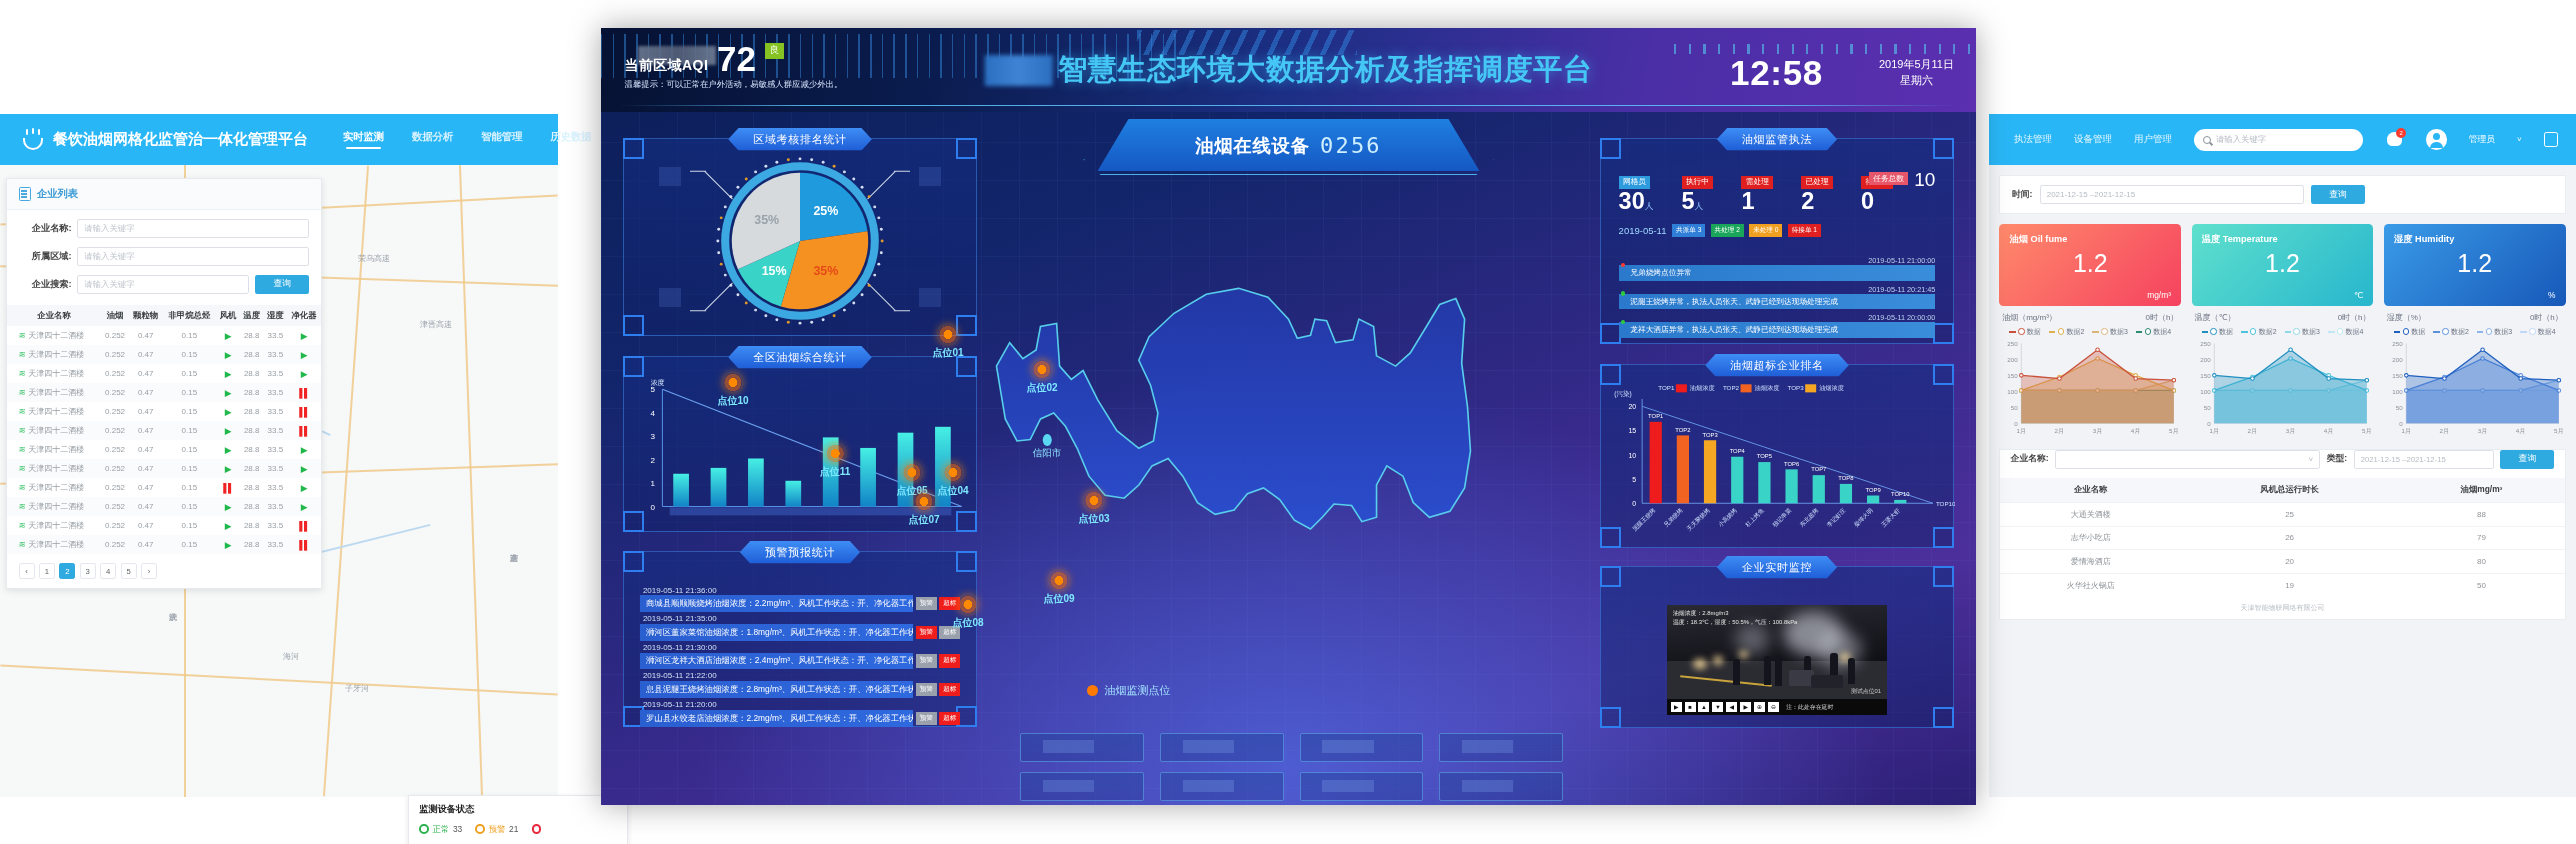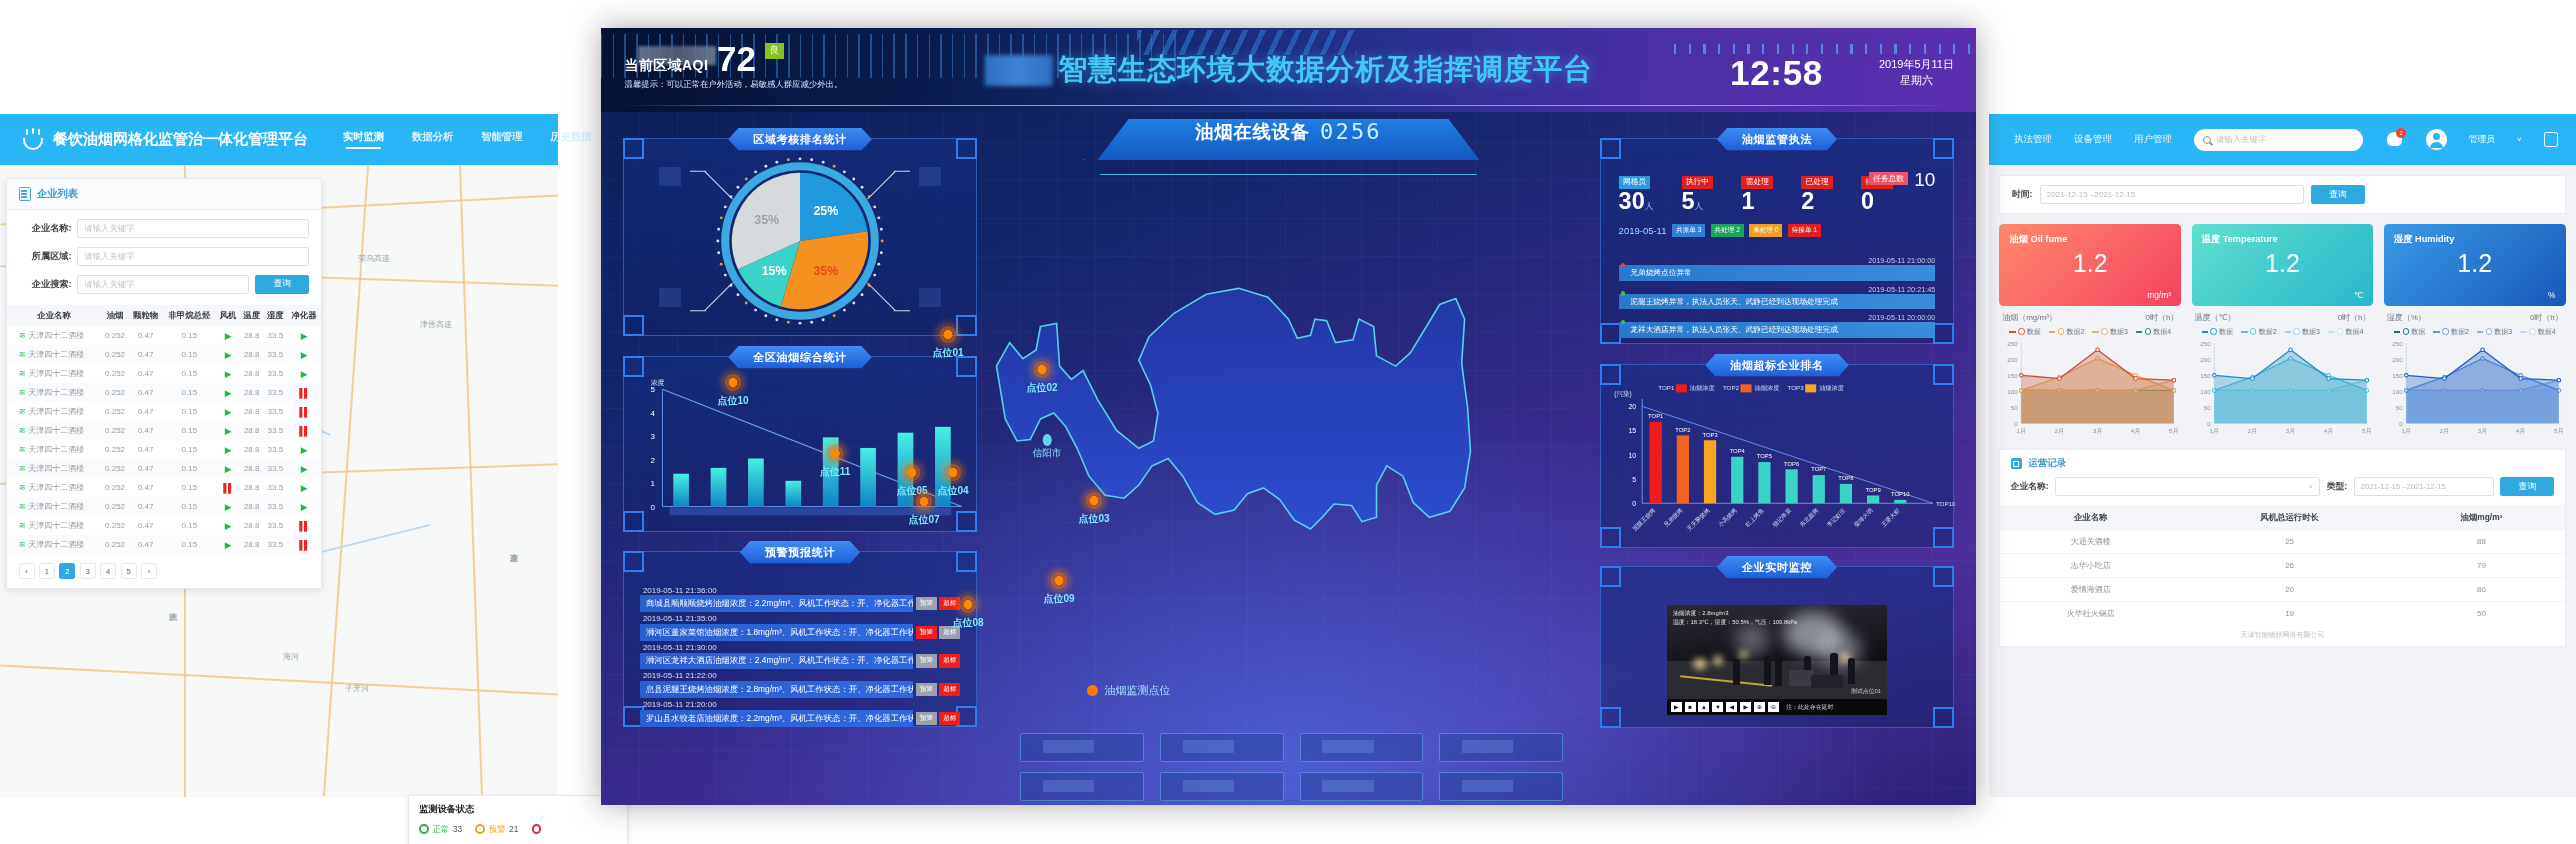--- a/index.html
+++ b/index.html
@@ -153,21 +153,21 @@
 
   .p-box { position:absolute; border:0.7px solid rgba(70,150,255,.45);
     background:linear-gradient(180deg,rgba(20,45,130,.62),rgba(16,32,102,.48)); }
   .p-box .corner { position:absolute; width:20.6px; height:20.6px; border:2.2px solid #2f7ef0; }
   .c-tl{left:-0.7px;top:-0.7px;border-right:none;border-bottom:none;}
   .c-tr{right:-0.7px;top:-0.7px;border-left:none;border-bottom:none;}
   .c-bl{left:-0.7px;bottom:-0.7px;border-right:none;border-top:none;}
   .c-br{right:-0.7px;bottom:-0.7px;border-left:none;border-top:none;}
   .p-title { position:absolute; left:50%; top:-11px; transform:translateX(-50%);
     background:linear-gradient(180deg,#3e8df5,#1f5fd8); color:#fff; font-size:11px;
-    font-weight:bold; padding:3.7px 25px; white-space:nowrap; letter-spacing:0.7px;
+    font-weight:normal; padding:3.7px 25px; white-space:nowrap; letter-spacing:0.7px;
     clip-path:polygon(10.3px 0,calc(100% - 10.3px) 0,100% 50%,calc(100% - 10.3px) 100%,10.3px 100%,0 50%);
     box-shadow:0 0 13.2px rgba(60,140,255,.6); }
 
   .pie-ring { position:absolute; left:50%; top:52%; transform:translate(-50%,-50%); }
   .bar-svg, .rank-svg { position:absolute; left:0; top:0; }
 
   .warn-list { position:absolute; left:16px; right:16px; top:32px; }
   .warn-time { color:#cfe0f5; font-size:8px; margin:1.5px 0 0.7px 2.9px; }
   .warn-row { display:flex; align-items:center; gap:2.9px; margin-bottom:2.2px; }
   .warn-body { flex:1; background:linear-gradient(90deg,#2a5fd0,#2f69df); color:#fff;
@@ -183,23 +183,23 @@
   .enf-num { color:#fff; font-size:23.5px; font-weight:bold; line-height:1; }
   .enf-num small { font-size:8.8px; color:#8fc7ff; font-weight:normal; }
   .enf-total { position:absolute; right:0; top:-4.4px; display:flex; align-items:center; gap:5.9px;}
   .enf-log-row { display:flex; flex-direction:column; margin-top:3.7px; }
   .enf-log-time { align-self:flex-end; color:#bcd3ef; font-size:7.3px; }
   .enf-log-body { background:linear-gradient(90deg,#2a79cc,#3a8ddb); color:#fff; font-size:7.7px;
     padding:2.9px 7.3px 2.9px 11.7px; position:relative; }
   .enf-log-body:before { content:""; position:absolute; left:2.9px; top:-2.2px; width:4.4px; height:4.4px; border-radius:50%; }
 
   .map-banner { position:absolute; left:50%; top:91px; transform:translateX(-50%);
-    width:382px; height:41px; background:linear-gradient(180deg,#1f7fe0,#1558c4);
+    width:382px; height:52px; background:linear-gradient(180deg,#1f7fe0,#1558c4);
     clip-path:polygon(31px 0,calc(100% - 31px) 0,100% 100%,0 100%);
-    display:flex; justify-content:center; gap:10.3px;
+    display:flex; align-items:center; justify-content:center; gap:10.3px;
     box-shadow:0 0 19px rgba(50,150,255,.55); }
   .map-banner-txt { color:#fff; font-size:18.4px; font-weight:bold; letter-spacing:0.7px;}
   .map-banner-num { color:#cdefff; font-size:22px; font-family:"DejaVu Sans Mono",monospace; letter-spacing:2.2px;}
   .banner-edge { position:absolute; left:50%; top:131px; transform:translateX(-50%);
     width:411px; height:16px; border:1.5px solid #53c0f5; border-top:none;
     clip-path:polygon(0 0,100% 0,calc(100% - 17.6px) 100%,17.6px 100%); opacity:.9;}
 
   .pin { position:absolute; text-align:center; transform:translateX(-50%); }
   .pin .ring { width:19px; height:19px; border-radius:50%; margin:0 auto;
     background:radial-gradient(circle,#ff8a00 0 32%, rgba(255,110,0,.55) 34% 62%, rgba(255,110,0,.22) 64% 100%);
@@ -721,24 +721,20 @@
                 <circle cx="30" cy="49.6" r="2.4" fill="#fff" stroke="#1f5fc0" stroke-width="1.4"></circle>
                 <circle cx="82" cy="53.959999999999994" r="2.4" fill="#fff" stroke="#1f5fc0" stroke-width="1.4"></circle>
                 <circle cx="134" cy="14.719999999999995" r="2.4" fill="#fff" stroke="#1f5fc0" stroke-width="1.4"></circle>
                 <circle cx="186" cy="53.959999999999994" r="2.4" fill="#fff" stroke="#1f5fc0" stroke-width="1.4"></circle>
                 <circle cx="238" cy="56.13999999999999" r="2.4" fill="#fff" stroke="#1f5fc0" stroke-width="1.4"></circle>
               </svg></div>
         </div>
       </div>
 
       <div class="r-table-wrap">
-        <div class="r-table-hd">
-          <span class="blue-sq"></span>
-          <span class="r-table-title">运营记录</span>
-        </div>
         <div style="display:flex;align-items:center;gap:6.6px;padding:0 10.3px 8.8px 10.3px;">
           <span style="font-size:8.8px;font-weight:bold;color:#444;white-space:nowrap;">企业名称:</span>
           <span class="r-sel">˅</span>
           <span style="font-size:8.8px;font-weight:bold;color:#444;white-space:nowrap;">类型:</span>
           <span style="width:140px;height:19px;border:0.7px solid #dcdfe6;border-radius:2.2px;display:flex;align-items:center;padding:0 5.9px;font-size:7.7px;color:#b6bcc4;">2021-12-15 –2021-12-15</span>
           <span class="btn-q">查询</span>
         </div>
         <table class="rt">
           <thead>
               <tr>

